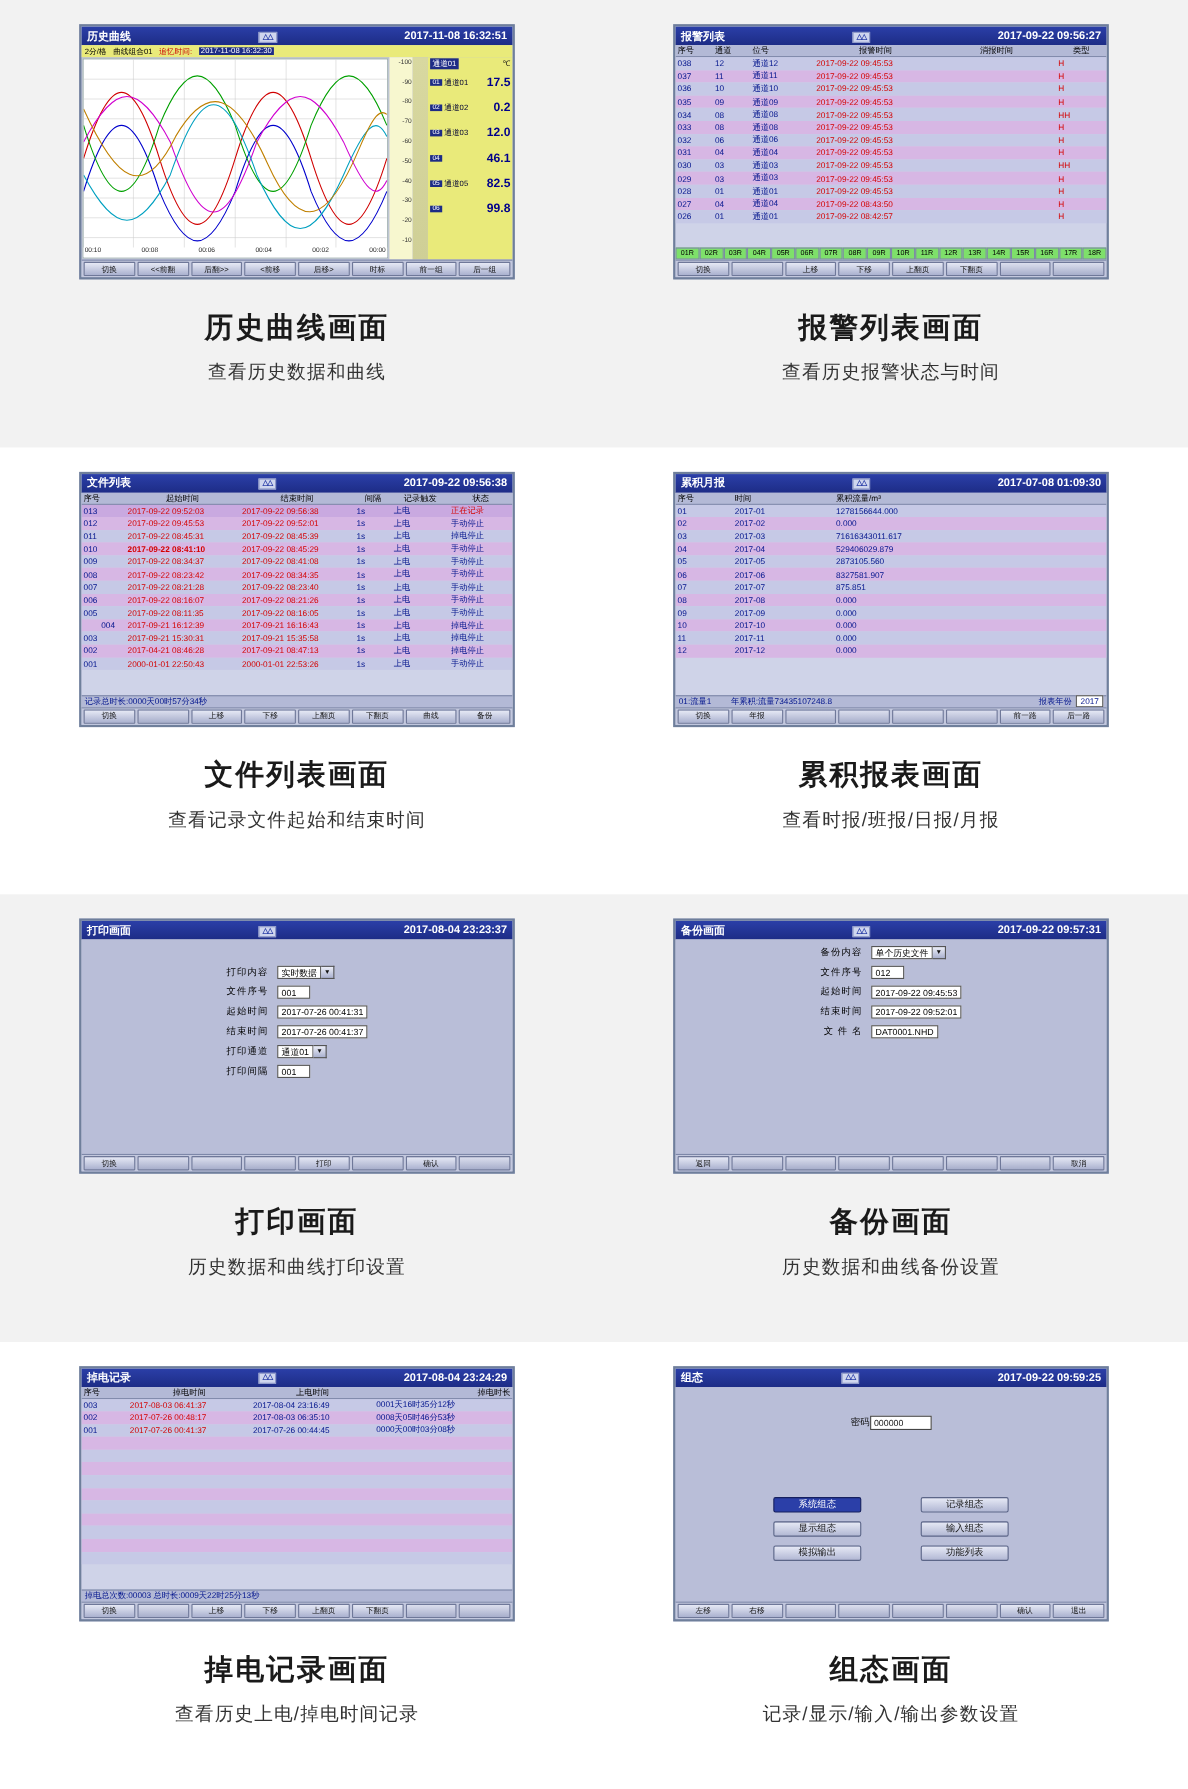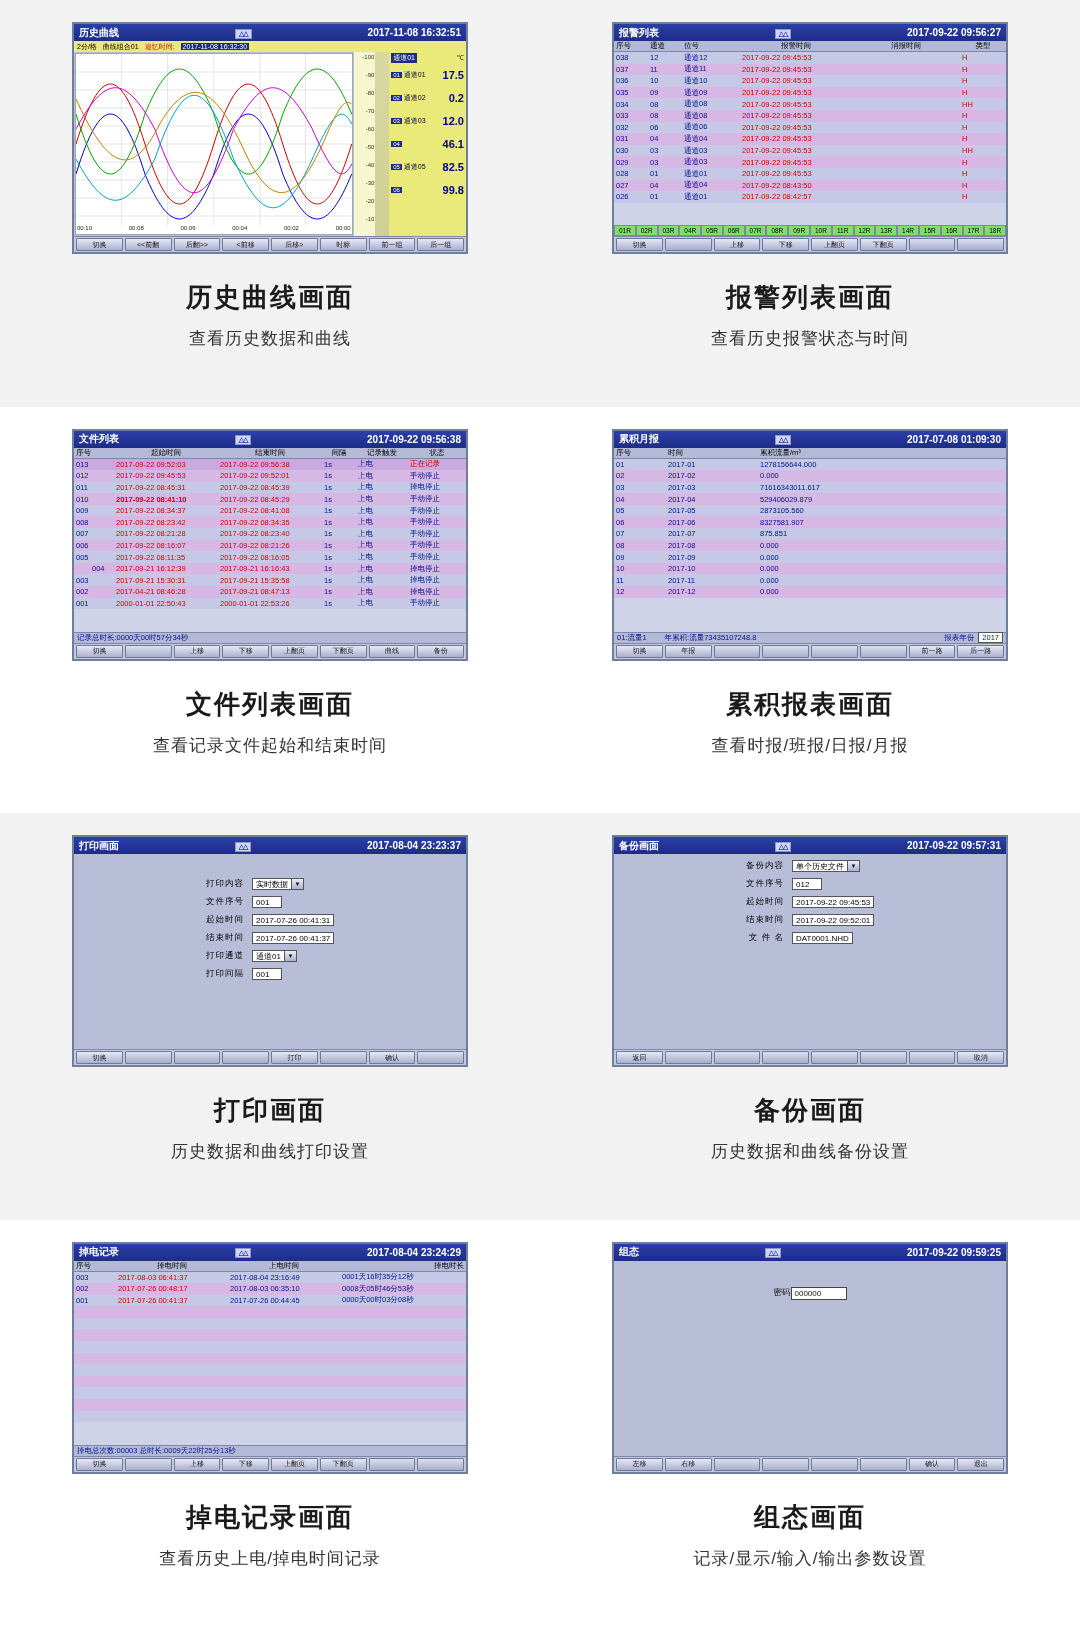--- a/index.html
+++ b/index.html
@@ -913,20 +913,34 @@
       <div class="titlebar">
         <span class="ttl">组态</span>
         <span class="mid"><span class="logo-box">△△</span></span>
         <span class="clock">2017-09-22 09:59:25</span>
       </div>
       <div class="formarea">
         <div class="pwdrow">
           <span>密码</span>
           <span class="pwdbox">000000</span>
         </div>
+        <div class="cfgbtns" style="top:100px">
+          <div class="cfgrow">
+            <div class="cfgbtn hl">系统组态</div>
+            <div class="cfgbtn">记录组态</div>
+          </div>
+          <div class="cfgrow">
+            <div class="cfgbtn">显示组态</div>
+            <div class="cfgbtn">输入组态</div>
+          </div>
+          <div class="cfgrow">
+            <div class="cfgbtn">模拟输出</div>
+            <div class="cfgbtn">功能列表</div>
+          </div>
+        </div>
       </div>
       <div class="btnbar">
         <div class="btn">左移</div>
         <div class="btn">右移</div>
         <div class="btn empty"></div>
         <div class="btn empty"></div>
         <div class="btn empty"></div>
         <div class="btn empty"></div>
         <div class="btn">确认</div>
         <div class="btn">退出</div>

